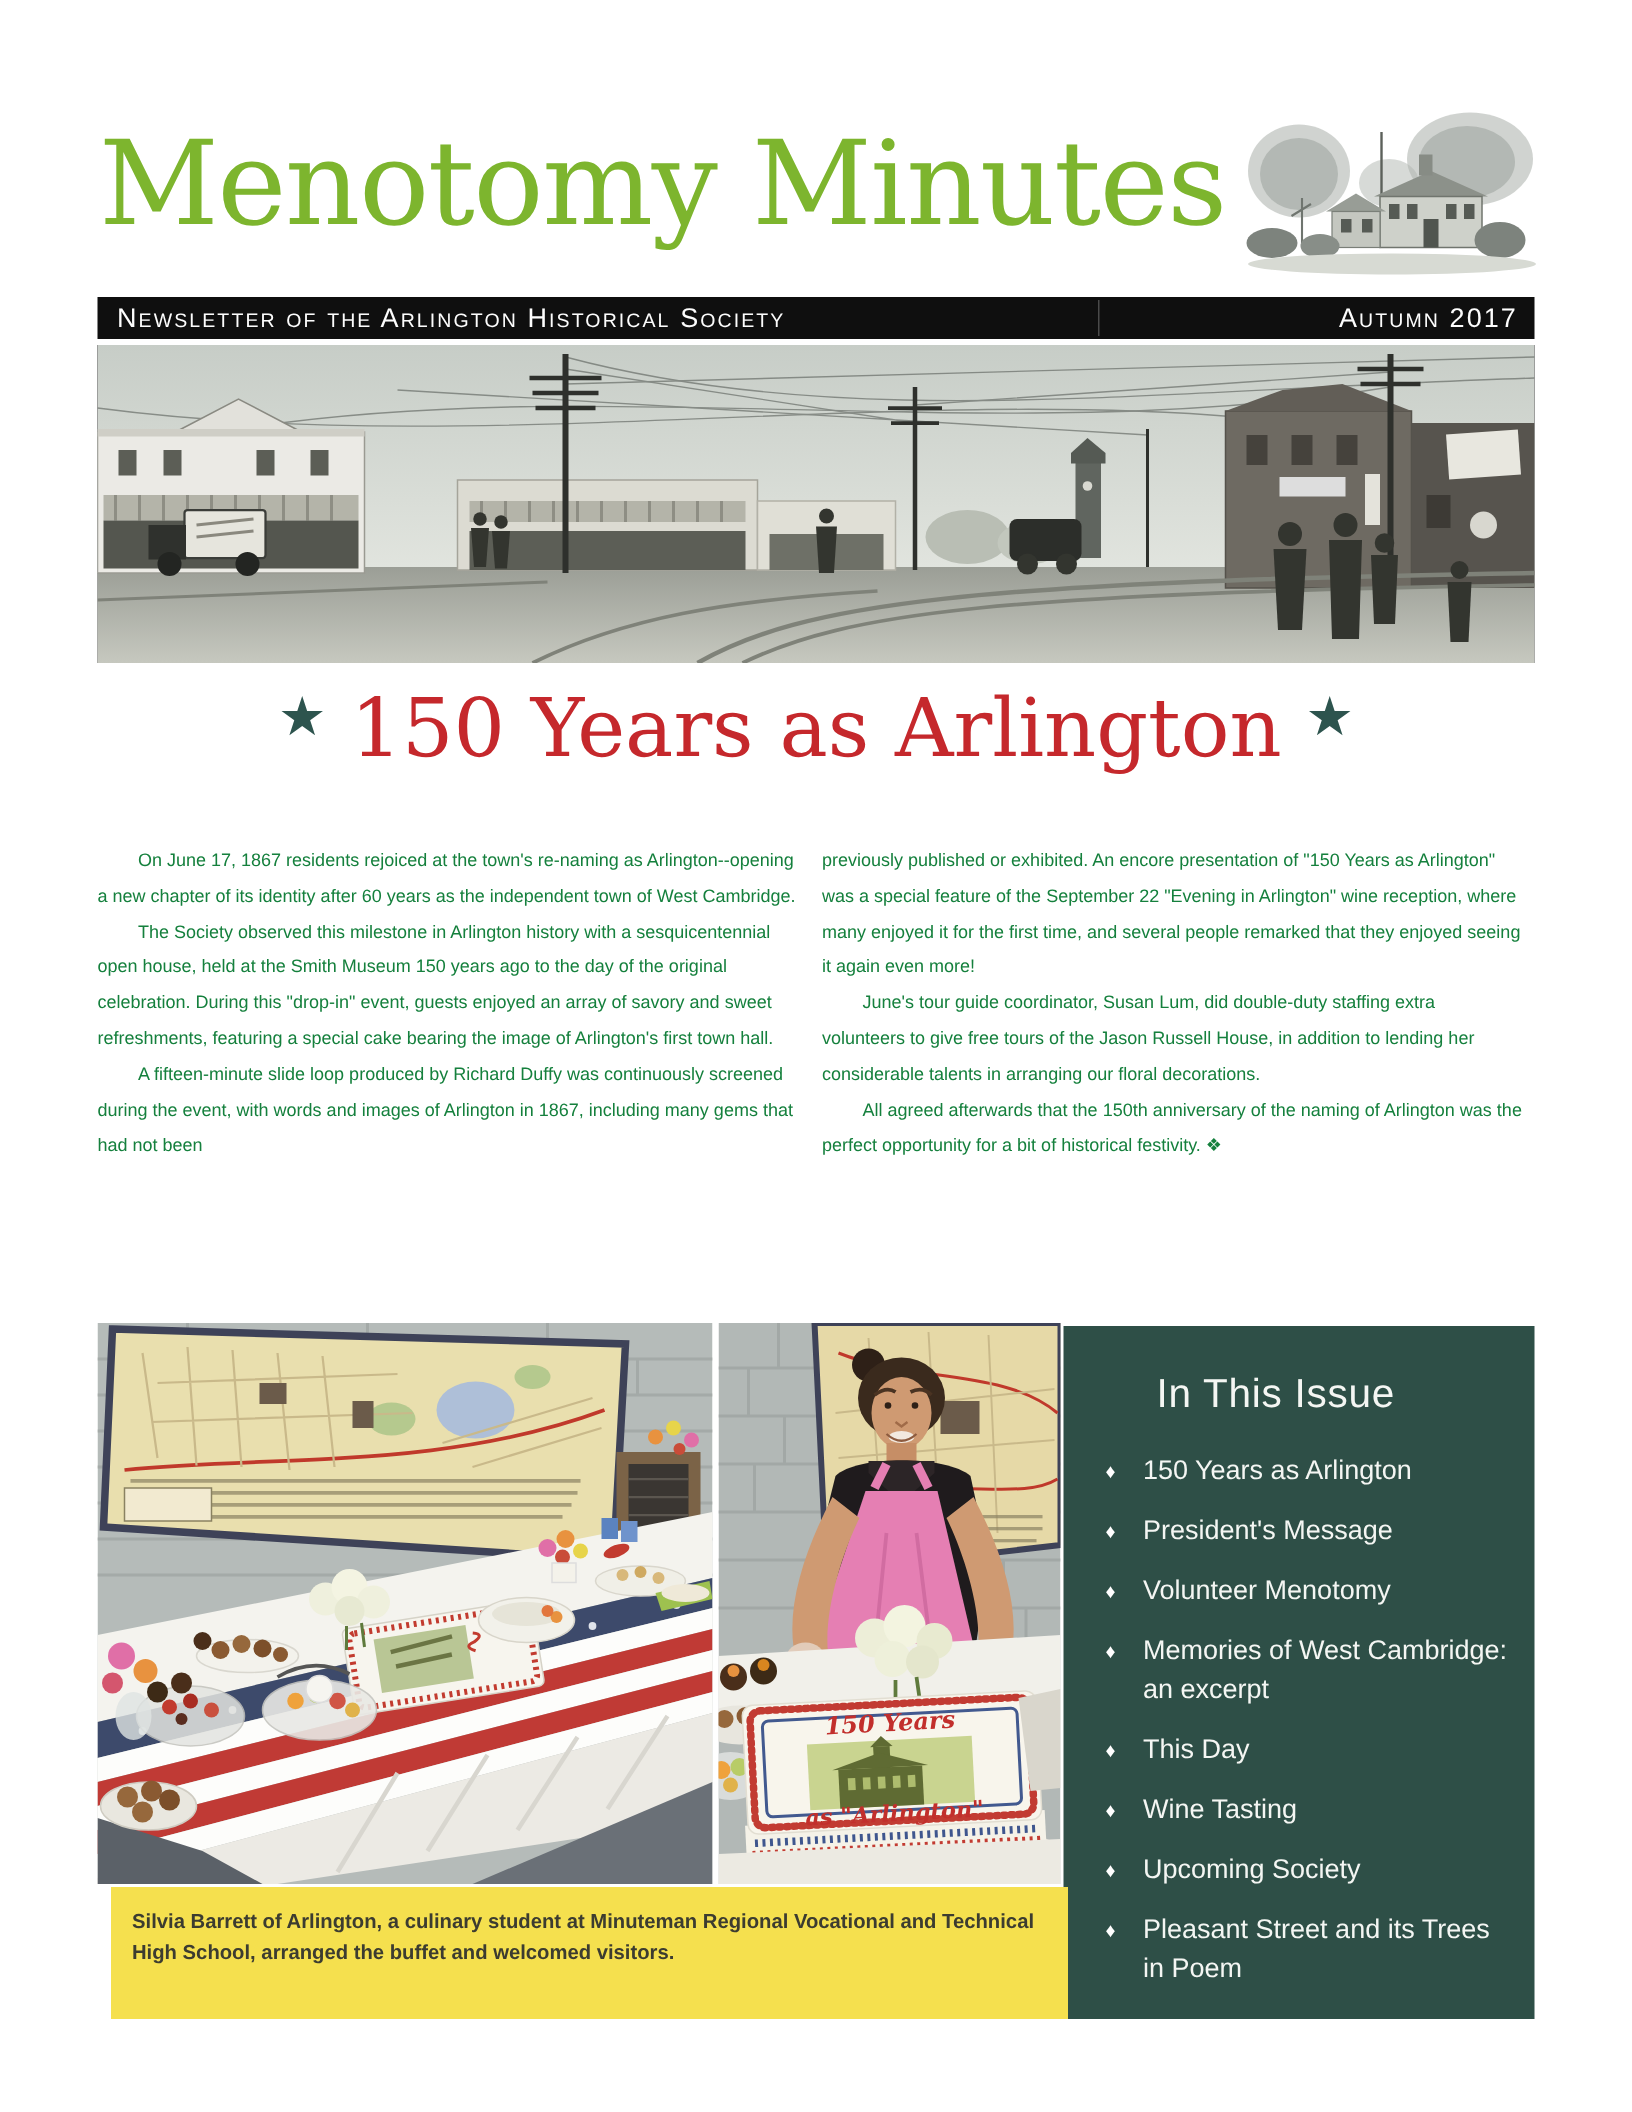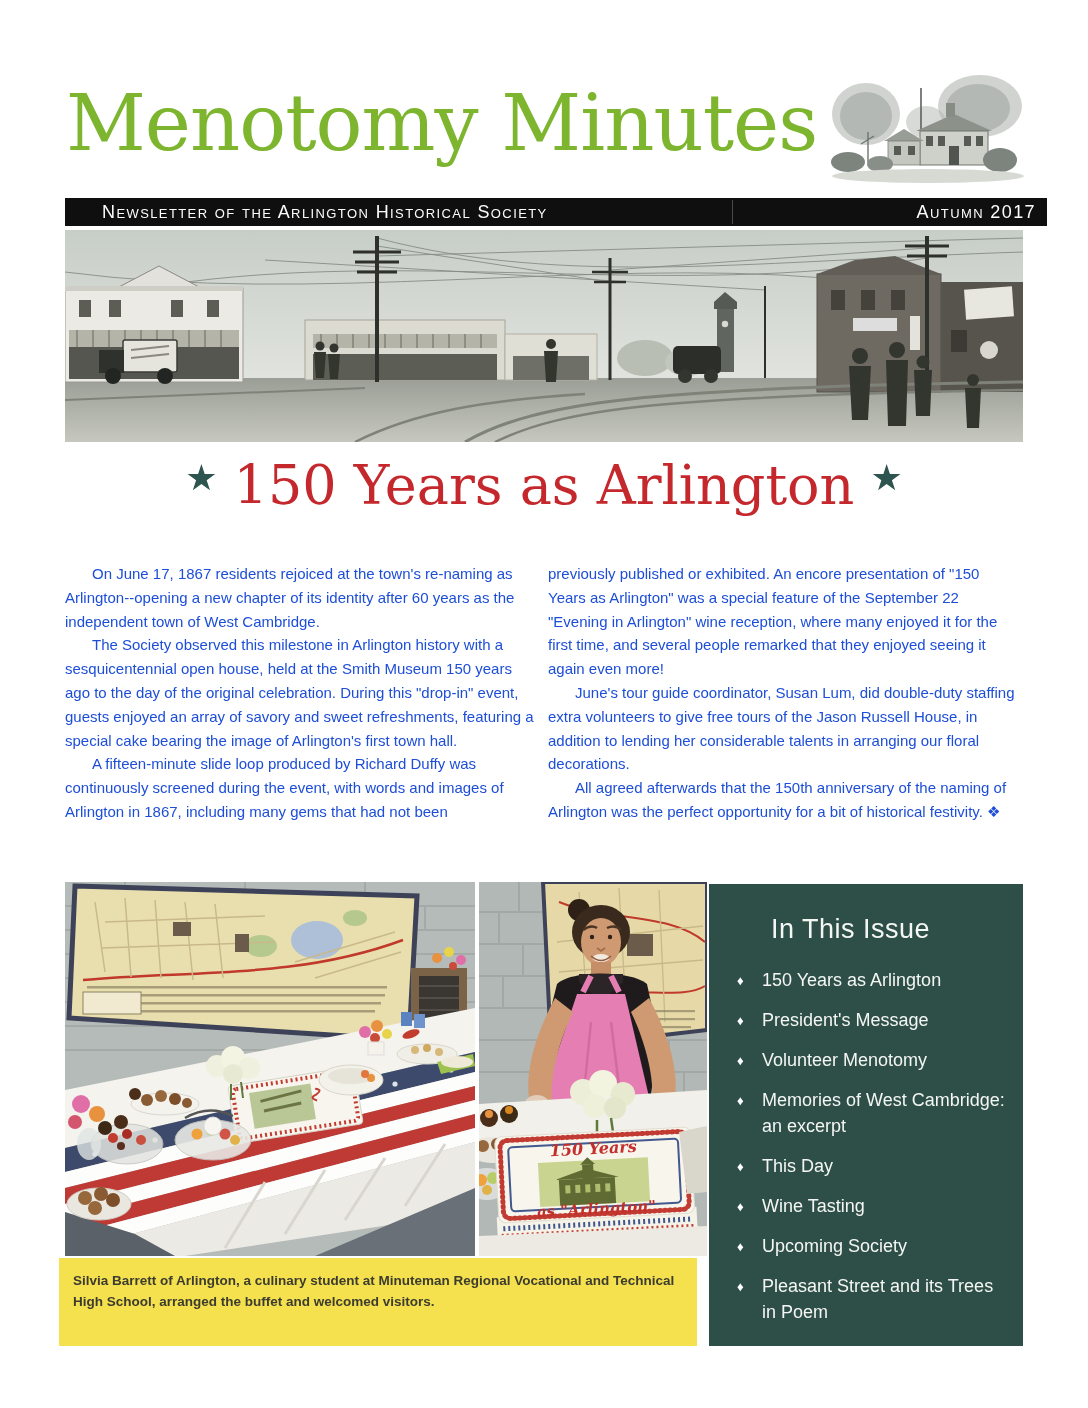--- a/index.html
+++ b/index.html
@@ -6,57 +6,57 @@
   .page{position:relative;width:1088px;height:1408px;background:#fff;overflow:hidden;
         font-family:"Liberation Sans",sans-serif;color:#1d1d1d;}
 
   .masthead-title{position:absolute;left:66px;top:84px;margin:0;
     font-family:"DejaVu Serif",serif;font-weight:400;font-size:78px;line-height:1;
     color:#7db52e;letter-spacing:-1px;white-space:nowrap;}
 
   .house-art{position:absolute;left:828px;top:74px;width:198px;height:114px;}
 
   .masthead-bar{position:absolute;left:65px;top:198px;width:958px;height:28px;background:#0f0f0f;
-    display:flex;align-items:center;justify-content:space-between;padding-left:24px;}
+    display:flex;align-items:center;justify-content:space-between;}
   .bar-left{padding-left:13px;color:#fdfdfd;font-variant:small-caps;font-size:18px;
     letter-spacing:1.4px;font-weight:500;}
   .bar-divider{position:absolute;left:667px;top:2px;width:1px;height:24px;background:#4a4a4a;}
   .bar-right{padding-right:11px;color:#fdfdfd;font-variant:small-caps;font-size:18px;
     letter-spacing:1.4px;font-weight:500;}
 
   .panorama{position:absolute;left:65px;top:230px;width:958px;height:212px;background:#1a1a1a;}
   .panorama svg{display:block;width:100%;height:100%;}
 
   .headline{position:absolute;left:0;top:454px;width:1088px;text-align:center;white-space:nowrap;}
   .headline .star{display:inline-block;vertical-align:14px;font-size:36px;color:#2d544e;margin:0 16px;}
   .headline-text{font-family:"DejaVu Serif",serif;font-size:54px;color:#c5282c;letter-spacing:0px;}
 
   .byline{position:absolute;left:0;top:527px;width:1088px;text-align:center;
     font-family:"DejaVu Serif",serif;font-style:italic;font-size:23px;color:#3c3c3c;}
 
-  .col{position:absolute;top:562px;font-size:15px;line-height:23.8px;color:#1d4ed8;}
+  .col{position:absolute;top:562px;font-size:12px;line-height:23.8px;color:#15803d;}
   .col-left{left:65px;width:474px;}
   .col-right{left:548px;width:467px;}
   .col p{margin:0;}
   .col p.indent{text-indent:27px;}
 
   .photo{position:absolute;top:882px;height:374px;}
   .photo svg{display:block;width:100%;height:100%;}
   .photo-left{left:65px;width:410px;}
   .photo-right{left:479px;width:228px;}
 
   .sidebar{position:absolute;left:709px;top:884px;width:314px;height:462px;background:#2e4f47;
     color:#f4f6f3;box-sizing:border-box;padding:30px 18px 0 26px;}
   .sidebar-title{font-size:27px;letter-spacing:0.5px;font-weight:400;margin-bottom:22px;margin-left:36px;}
   .sidebar ul{list-style:none;margin:0;padding:0;}
   .sidebar li{position:relative;padding-left:27px;margin-bottom:14px;font-size:18px;
     line-height:26px;max-width:258px;}
   .sidebar .bullet{position:absolute;left:2px;top:1px;font-size:13px;color:#ffffff;}
 
-  .caption-box{position:absolute;left:59px;top:1258px;width:638px;height:88px;background:#f5e04e;
+  .caption-box{position:absolute;left:74px;top:1258px;width:638px;height:88px;background:#f5e04e;
     box-sizing:border-box;padding:13px 20px 0 14px;}
   .caption-box p{margin:0;font-size:13.5px;font-weight:700;line-height:1.55;color:#3c3c30;}
 </style>
 </head>
 <body>
 
 <div class="page">
 
   <h1 class="masthead-title">Menotomy Minutes</h1>
 

